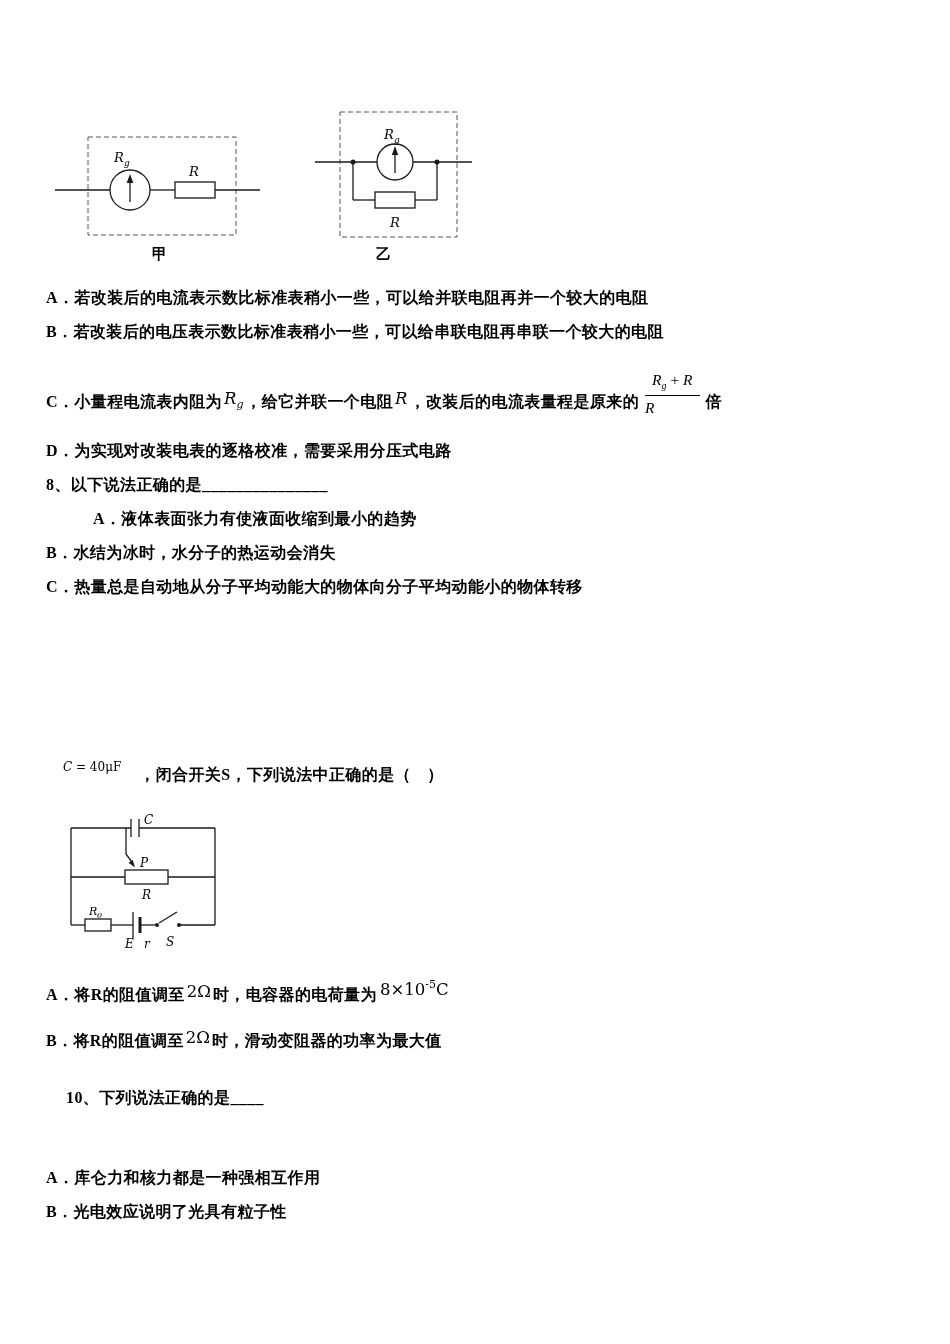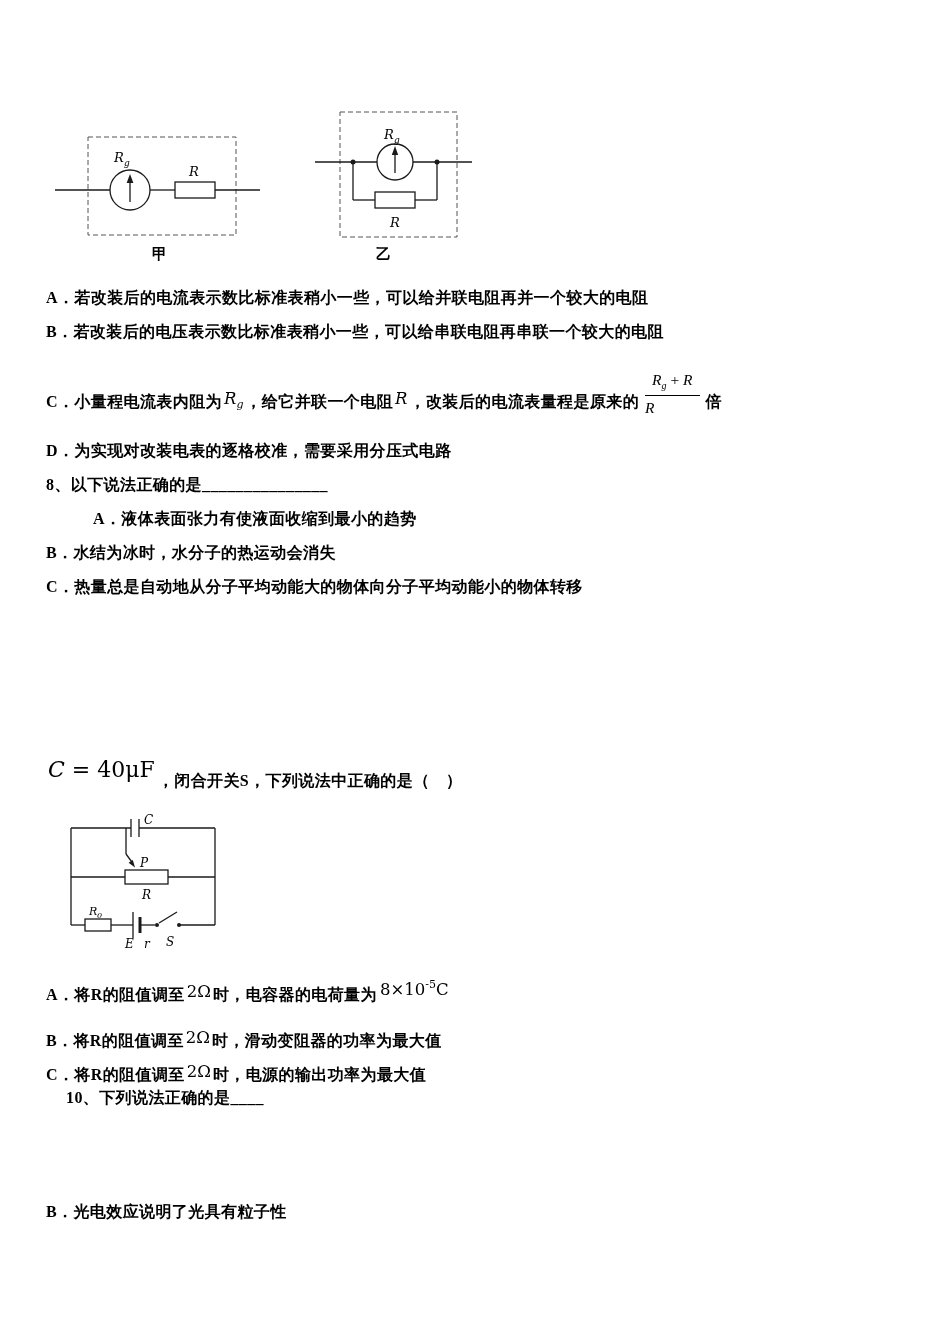--- a/index.html
+++ b/index.html
@@ -14,21 +14,21 @@
   }
   .m {
     font-family:"DejaVu Serif",serif; font-weight:400; font-size:16.5px;
     letter-spacing:0;
   }
   .m i { font-style:italic; }
   .m sub { font-size:11px; font-style:italic; }
   .m sup { font-size:11px; font-style:normal; }
   .raise { position:relative; top:-5px; margin:0 3px; display:inline-block; }
   .raise-sm { position:relative; top:-3px; margin:0 2px; display:inline-block;text-align:center; }
-  .raise-big { position:relative; top:-9px; margin:0 3px; display:inline-block; font-size:22px; }
+  .raise-big { position:relative; top:-9px; margin:0 18px; display:inline-block; font-size:12px; }
   .frac {
     display:inline-block; vertical-align:middle; position:relative; top:-10px;
     text-align:left; font-family:Liberation Serif, serif; font-weight:400;
     font-size:15.5px; margin:0 6px; letter-spacing:0;
   }
   .frac .num { display:block; border-bottom:1.3px solid #000; padding:0 7px 2px; }
   .frac .den { display:block; padding-top:2px; }
   .frac i { font-style:italic; }
   .frac sub { font-size:10px; font-style:italic; }
   svg.circ { position:absolute; }
@@ -135,20 +135,18 @@
       <text class="it" x="103" y="136" font-size="12">S</text>
     </g>
   </svg>
 
   <div class="line" style="left:46px; top:983px;">
     <span>A．将R的阻值调至</span><span class="m raise-sm"><span>2Ω</span></span><span>时，电容器的电荷量为</span><span class="m raise"><span>8×10</span><sup>-5</sup><span>C</span></span>
   </div>
   <div class="line" style="left:46px; top:1031px;">
     <span>B．将R的阻值调至</span><span class="m raise-sm"><span>2Ω</span></span><span>时，滑动变阻器的功率为最大值</span>
   </div>
-  <div class="line" style="left:46px; top:1065px;">
-    <span>C．将R的阻值调至</span><span class="m raise-sm"><span>2Ω</span></span><span>时，电源的输出功率为最大值</span>
-  </div>
 
   <div class="line" style="left:46px; top:1088px;margin-left:20px;">10、下列说法正确的是____</div>
+  <div class="line" style="left:46px; top:1168px;">A．库仑力和核力都是一种强相互作用</div>
   <div class="line" style="left:46px; top:1202px;">B．光电效应说明了光具有粒子性</div>
 
 </div>
 
 </body></html>

